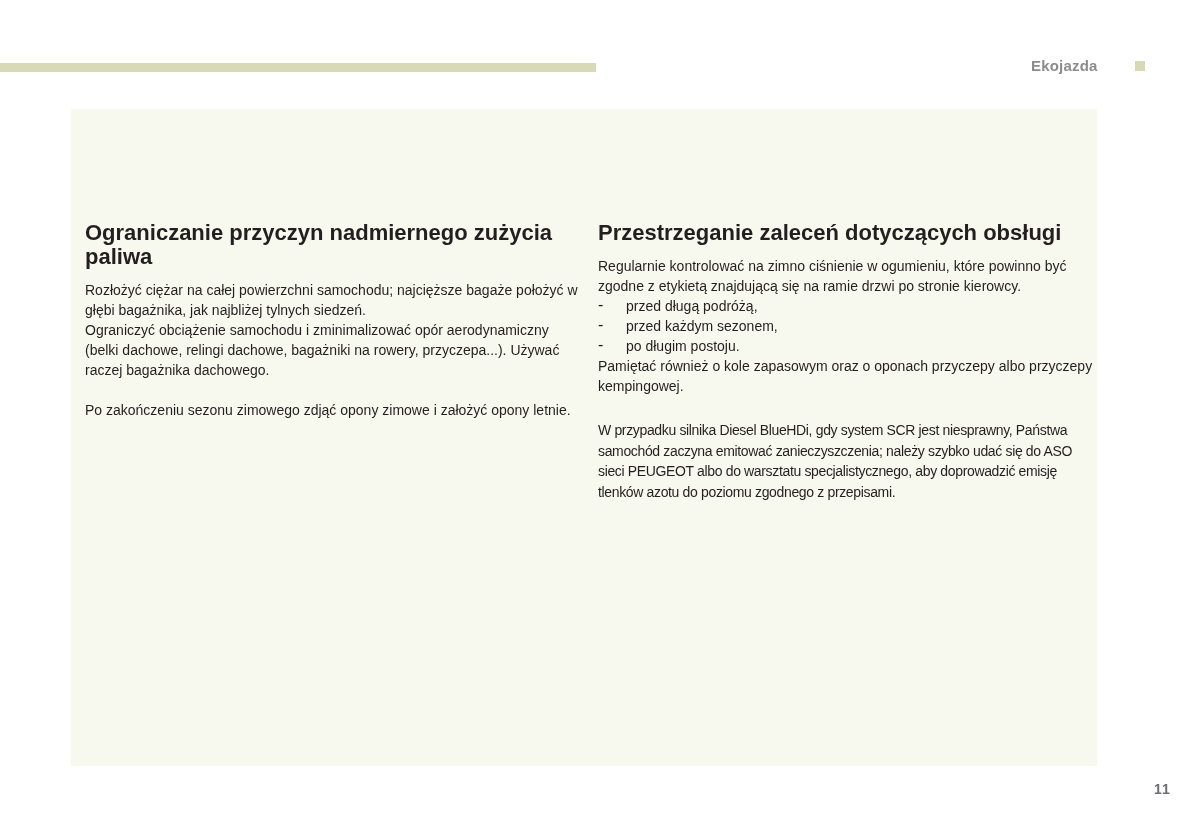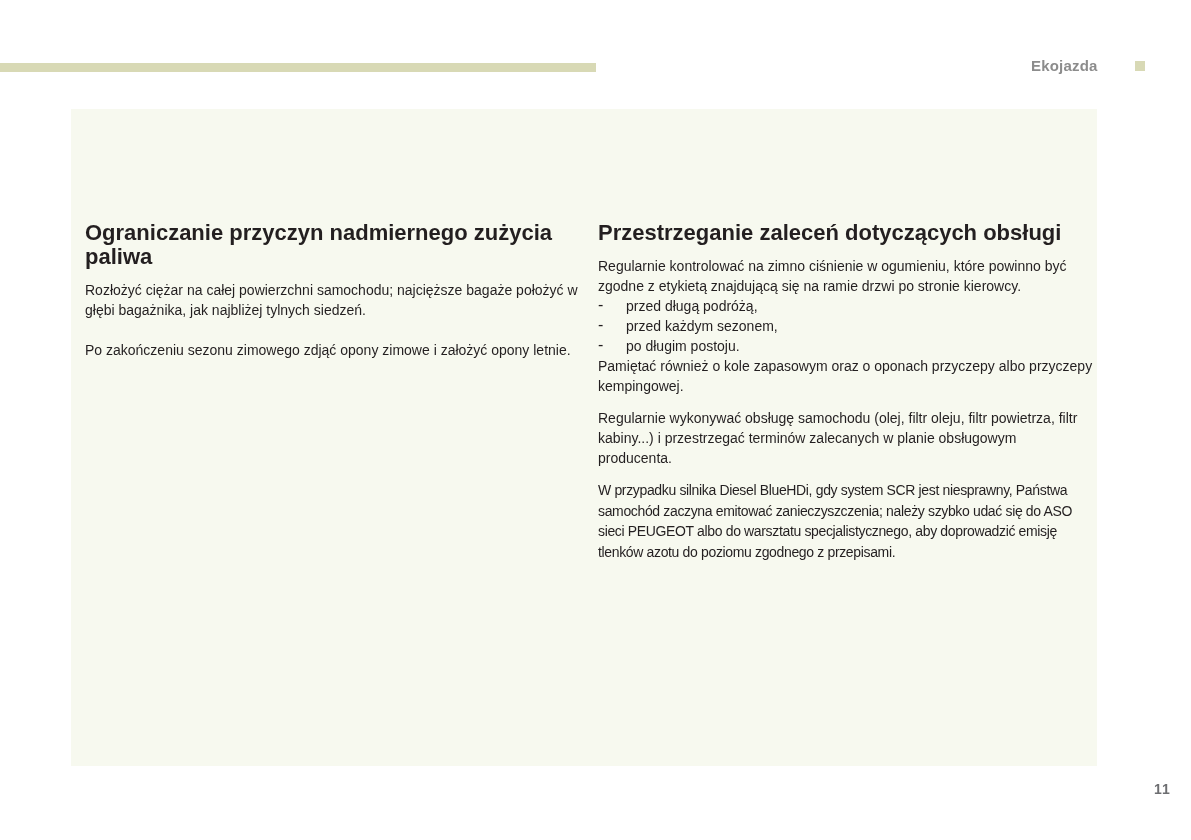--- a/index.html
+++ b/index.html
@@ -50,20 +50,21 @@
 
 <div class="top-bar"></div>
 <div class="section-title">Ekojazda</div>
 <div class="section-marker"></div>
 
 <div class="panel"></div>
 
 <div class="col col-left">
   <h2>Ograniczanie przyczyn nadmiernego zużycia paliwa</h2>
   <p>Rozłożyć ciężar na całej powierzchni samochodu; najcięższe bagaże położyć w głębi bagażnika, jak najbliżej tylnych siedzeń.</p>
+  <p>Ograniczyć obciążenie samochodu i zminimalizować opór aerodynamiczny (belki dachowe, relingi dachowe, bagażniki na rowery, przyczepa...). Używać raczej bagażnika dachowego.</p>
   <div class="gap"></div>
   <p>Po zakończeniu sezonu zimowego zdjąć opony zimowe i założyć opony letnie.</p>
 </div>
 
 <div class="col col-right">
   <h2>Przestrzeganie zaleceń dotyczących obsługi</h2>
   <p>Regularnie kontrolować na zimno ciśnienie w ogumieniu, które powinno być zgodne z etykietą znajdującą się na ramie drzwi po stronie kierowcy.</p>
   <div class="bullet">
     <span class="dash">-</span>
     <p>przed długą podróżą,</p>
@@ -71,20 +72,19 @@
   <div class="bullet">
     <span class="dash">-</span>
     <p>przed każdym sezonem,</p>
   </div>
   <div class="bullet">
     <span class="dash">-</span>
     <p>po długim postoju.</p>
   </div>
   <p>Pamiętać również o kole zapasowym oraz o oponach przyczepy albo przyczepy kempingowej.</p>
   <div class="gap-s"></div>
-  <p>Regularnie wykonywać obsługę samochodu (olej, filtr oleju, filtr powietrza, filtr kabiny...) i przestrzegać terminów zalecanych w planie obsługowym producenta.</p>
   <div class="gap-s"></div>
   <p class="condensed">W przypadku silnika Diesel BlueHDi, gdy system SCR jest niesprawny, Państwa samochód zaczyna emitować zanieczyszczenia; należy szybko udać się do ASO sieci PEUGEOT albo do warsztatu specjalistycznego, aby doprowadzić emisję tlenków azotu do poziomu zgodnego z przepisami.</p>
   <div class="gap-s"></div>
   <div class="gap-s"></div>
 </div>
 
 <div class="page-number">11</div>
 
 </body></html>

